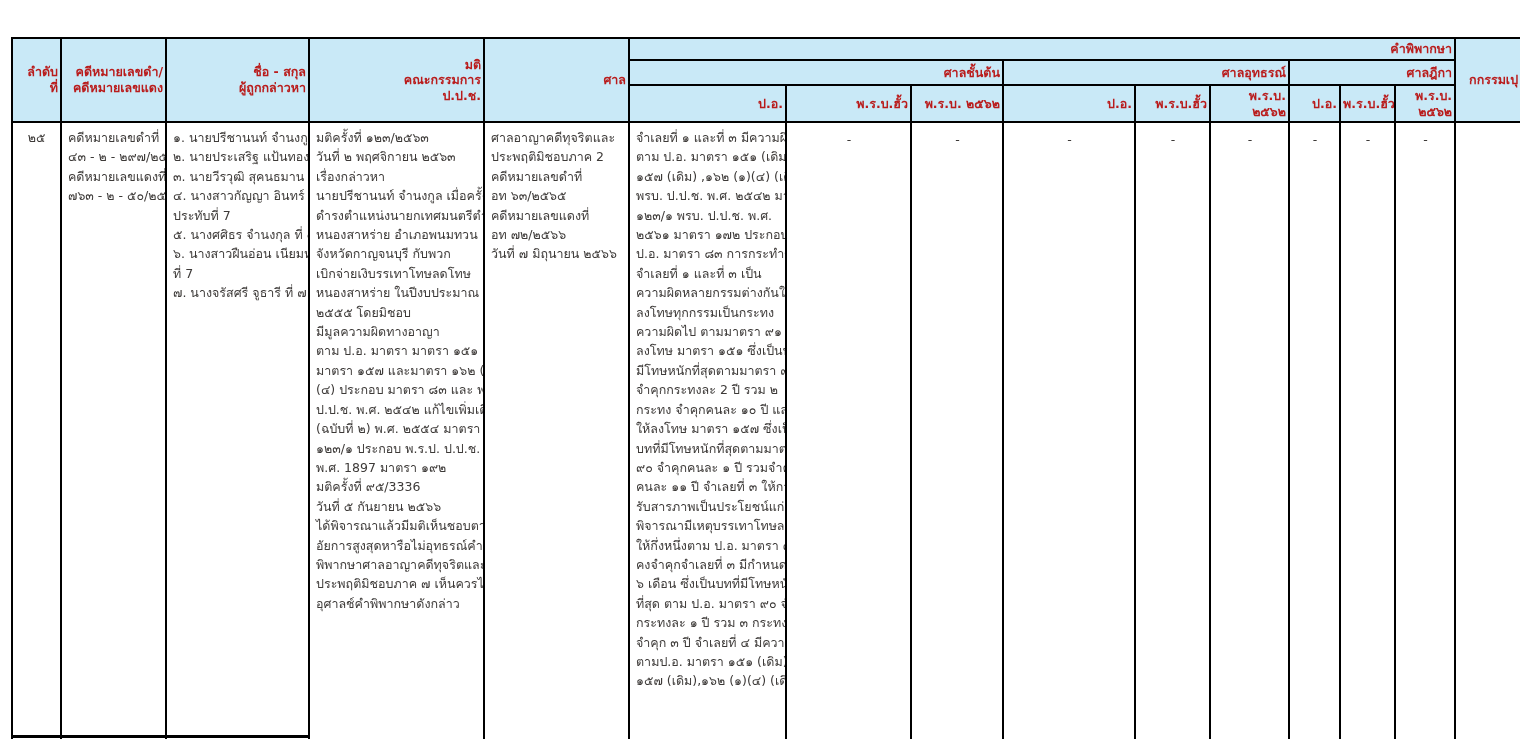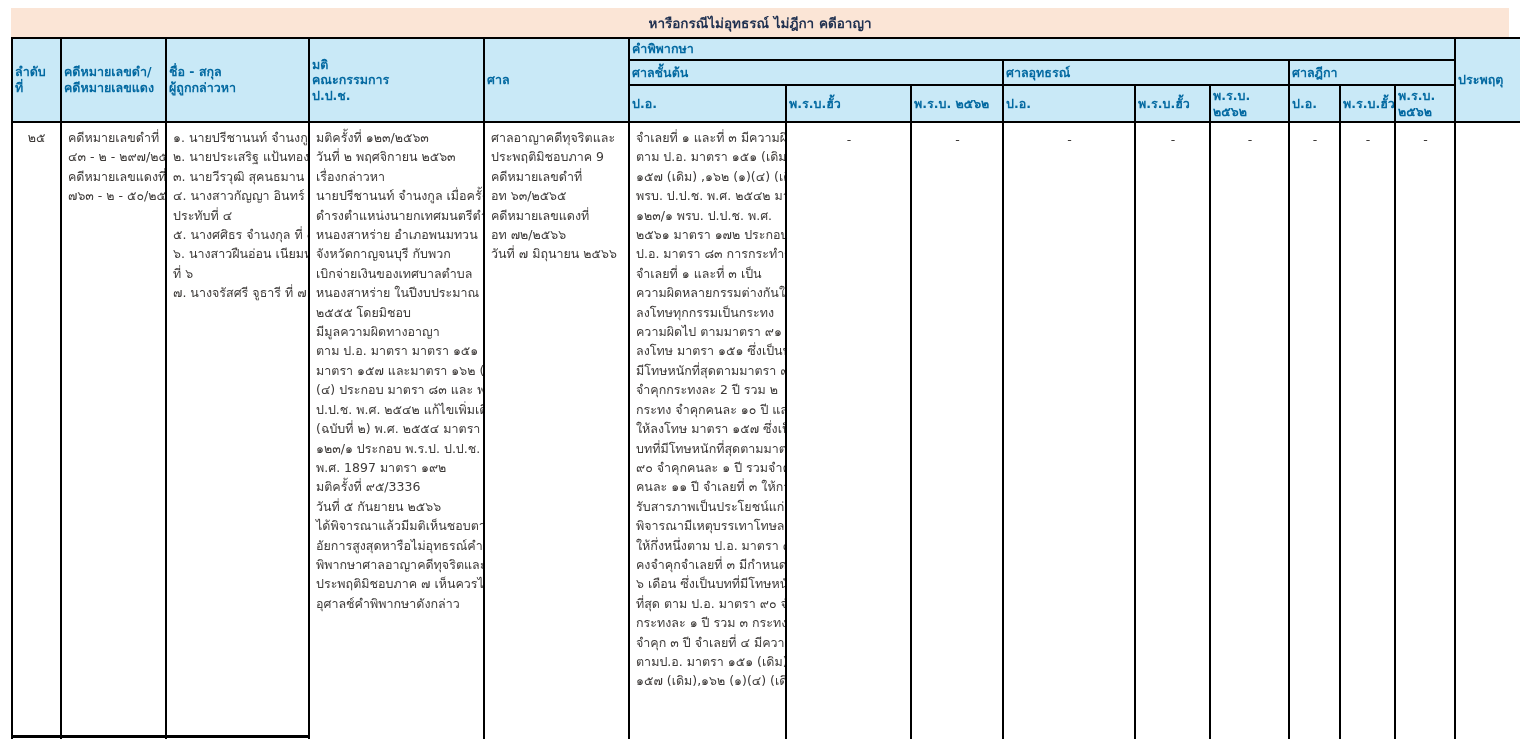--- a/index.html
+++ b/index.html
@@ -4,41 +4,38 @@
 <style>
   html,body{margin:0;padding:0;background:#ffffff;}
   body{width:1520px;height:739px;overflow:hidden;font-family:"DejaVu Sans","Liberation Sans",sans-serif;}
   .page{position:relative;width:1520px;height:739px;background:#ffffff;overflow:hidden;}
   .banner{position:absolute;left:11px;top:8px;width:1498px;height:29px;background:#fbe5d6;
           display:flex;align-items:center;justify-content:center;
           color:#1f3050;font-size:13.5px;font-weight:bold;}
   table.case-table{position:absolute;left:11px;top:37px;width:1509px;
           border-collapse:collapse;table-layout:fixed;background:#ffffff;}
   th,td{border:2px solid #000000;overflow:hidden;}
-  thead th{background:#c9e9f7;color:#0369a1;font-size:12.5px;font-weight:bold;
-          text-align:left;vertical-align:middle;white-space:pre-line;padding:1px 2px;line-height:1.25;}
+  thead th{background:#c9e9f7;color:#b91c1c;font-size:12.5px;font-weight:bold;
+          text-align:right;vertical-align:middle;white-space:pre-line;padding:1px 2px;line-height:1.25;}
   tr.r1 th{height:18px;}
   tr.r2 th{height:21px;}
   tr.r3 th{height:33px;}
   tbody td{vertical-align:top;background:#ffffff;color:#3d3a38;font-size:12.5px;
           padding:5px 5px 0 6px;line-height:19.4px;height:648px;}
   td.center{text-align:center;padding-left:2px;padding-right:2px;}
   td.dash{text-align:center;padding-top:7px;}
   .lines div{white-space:nowrap;}
   .lines .b{font-weight:normal;}
   .bottom-line{position:absolute;left:11px;top:735px;width:299px;height:3px;background:#000000;}
 </style>
 </head>
 <body>
 
 <div class="page">
 
-  <div class="banner">
-    <span>หารือกรณีไม่อุทธรณ์ ไม่ฎีกา คดีอาญา</span>
-  </div>
 
   <table class="case-table">
     <colgroup>
       <col style="width:49px">
         <col style="width:105px">
         <col style="width:143px">
       <col style="width:175px">
         <col style="width:145px">
         <col style="width:157px">
       <col style="width:125px">
@@ -57,21 +54,21 @@
 ที่</th>
         <th rowspan="3">คดีหมายเลขดำ/
 คดีหมายเลขแดง</th>
         <th rowspan="3">ชื่อ - สกุล
 ผู้ถูกกล่าวหา</th>
         <th rowspan="3">มติ
 คณะกรรมการ
 ป.ป.ช.</th>
         <th rowspan="3">ศาล</th>
         <th colspan="9">คำพิพากษา</th>
-        <th rowspan="3">ประพฤตุ</th>
+        <th rowspan="3">กกรรมเปุ</th>
       </tr>
       <tr class="r2">
         <th colspan="3">ศาลชั้นต้น</th>
         <th colspan="3">ศาลอุทธรณ์</th>
         <th colspan="3">ศาลฎีกา</th>
       </tr>
       <tr class="r3">
         <th>ป.อ.</th>
         <th>พ.ร.บ.ฮั้ว</th>
         <th>พ.ร.บ. ๒๕๖๒</th>
@@ -90,56 +87,56 @@
             <div>คดีหมายเลขดำที่</div>
             <div>๔๓ - ๒ - ๒๙๗/๒๕๖๐</div>
             <div>คดีหมายเลขแดงที่</div>
             <div>๗๖๓ - ๒ - ๕๐/๒๕๖๓</div>
           </td>
         <td class="lines">
             <div>๑. นายปรีชานนท์  จำนงกูล ที่ ๑</div>
             <div>๒. นายประเสริฐ  แป้นทอง ที่ ๒</div>
             <div>๓. นายวีรวุฒิ  สุคนธมาน ที่ ๓</div>
             <div>๔. นางสาวกัญญา  อินทร์</div>
-            <div>ประทับที่ ๔</div>
+            <div>ประทับที่ 7</div>
             <div>๕. นางศศิธร  จำนงกุล ที่ ๕</div>
             <div>๖. นางสาวฝืนอ่อน  เนียมหอม</div>
-            <div>ที่ ๖</div>
+            <div>ที่ 7</div>
             <div>๗. นางจรัสศรี  จูธารี ที่ ๗</div>
           </td>
         <td class="lines">
             <div class="b">มติครั้งที่ ๑๒๓/๒๕๖๓</div>
             <div class="b">วันที่ ๒ พฤศจิกายน ๒๕๖๓</div>
             <div class="b">เรื่องกล่าวหา</div>
             <div>นายปรีชานนท์  จำนงกูล เมื่อครั้ง</div>
             <div>ดำรงตำแหน่งนายกเทศมนตรีตำบล</div>
             <div>หนองสาหร่าย อำเภอพนมทวน</div>
             <div>จังหวัดกาญจนบุรี กับพวก</div>
-            <div>เบิกจ่ายเงินของเทศบาลตำบล</div>
+            <div>เบิกจ่ายเงิบรรเทาโทษลดโทษ</div>
             <div>หนองสาหร่าย ในปีงบประมาณ</div>
             <div>๒๕๕๕ โดยมิชอบ</div>
             <div class="b">มีมูลความผิดทางอาญา</div>
             <div>ตาม ป.อ. มาตรา มาตรา ๑๕๑</div>
             <div>มาตรา ๑๕๗ และมาตรา ๑๖๒ (๑),</div>
             <div>(๔) ประกอบ มาตรา ๘๓ และ พ.ร.บ.</div>
             <div>ป.ป.ช. พ.ศ. ๒๕๔๒ แก้ไขเพิ่มเติม</div>
             <div>(ฉบับที่ ๒) พ.ศ. ๒๕๕๔ มาตรา</div>
             <div>๑๒๓/๑ ประกอบ พ.ร.ป. ป.ป.ช.</div>
             <div>พ.ศ. 1897 มาตรา ๑๙๒</div>
             <div class="b">มติครั้งที่ ๙๕/3336</div>
             <div class="b">วันที่ ๕ กันยายน ๒๕๖๖</div>
             <div>ได้พิจารณาแล้วมีมติเห็นชอบตามที่</div>
             <div>อัยการสูงสุดหารือไม่อุทธรณ์คำ</div>
             <div>พิพากษาศาลอาญาคดีทุจริตและ</div>
             <div>ประพฤติมิชอบภาค ๗ เห็นควรไม่</div>
             <div>อุศาลช์คำพิพากษาดังกล่าว</div>
           </td>
         <td class="lines">
             <div class="b">ศาลอาญาคดีทุจริตและ</div>
-            <div class="b">ประพฤติมิชอบภาค 9</div>
+            <div class="b">ประพฤติมิชอบภาค 2</div>
             <div>คดีหมายเลขดำที่</div>
             <div>อท ๖๓/๒๕๖๕</div>
             <div>คดีหมายเลขแดงที่</div>
             <div>อท ๗๒/๒๕๖๖</div>
             <div>วันที่ ๗ มิถุนายน ๒๕๖๖</div>
           </td>
         <td class="lines">
             <div>จำเลยที่ ๑ และที่ ๓ มีความผิด</div>
             <div>ตาม ป.อ. มาตรา ๑๕๑ (เดิม),</div>
             <div>๑๕๗ (เดิม) ,๑๖๒ (๑)(๔) (เดิม)</div>

